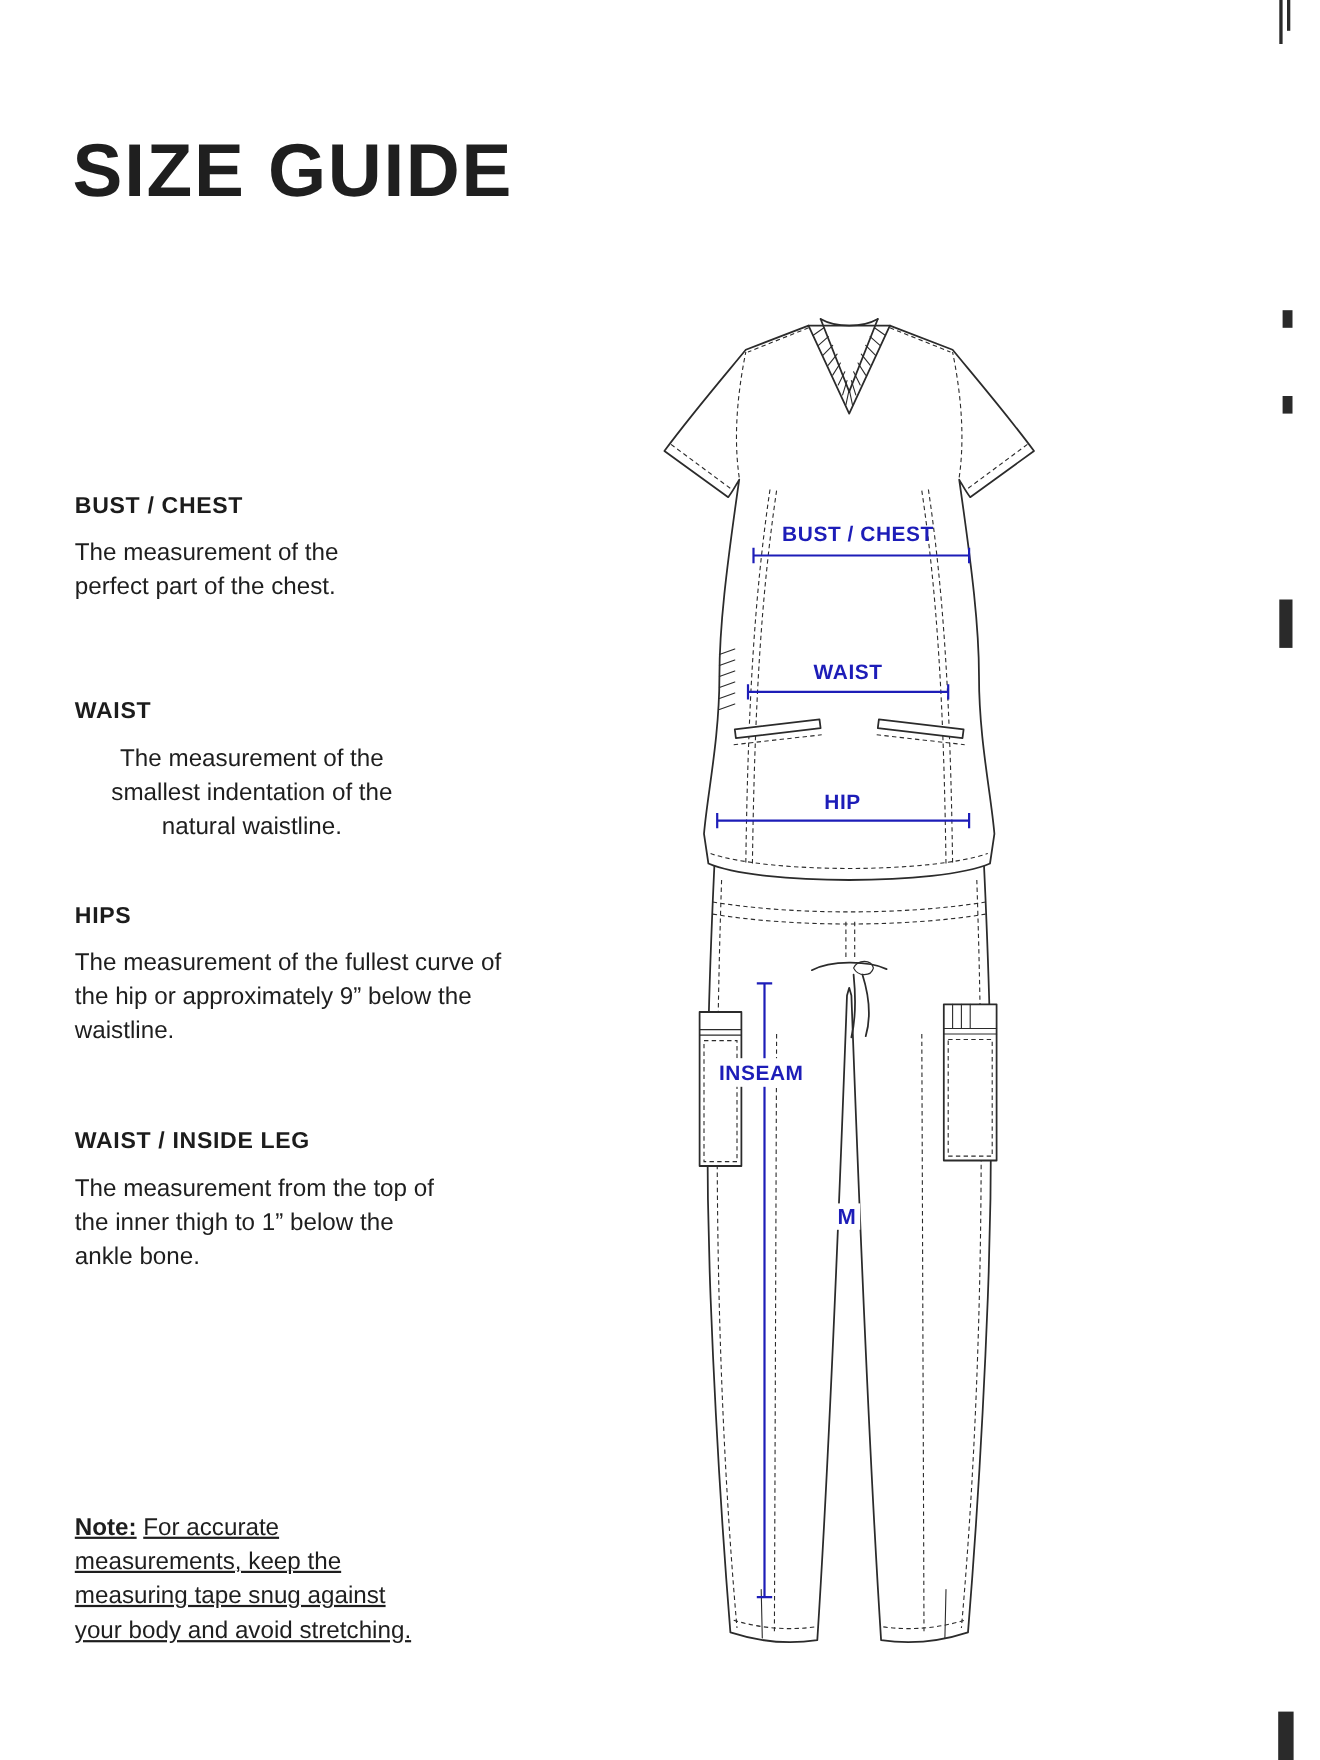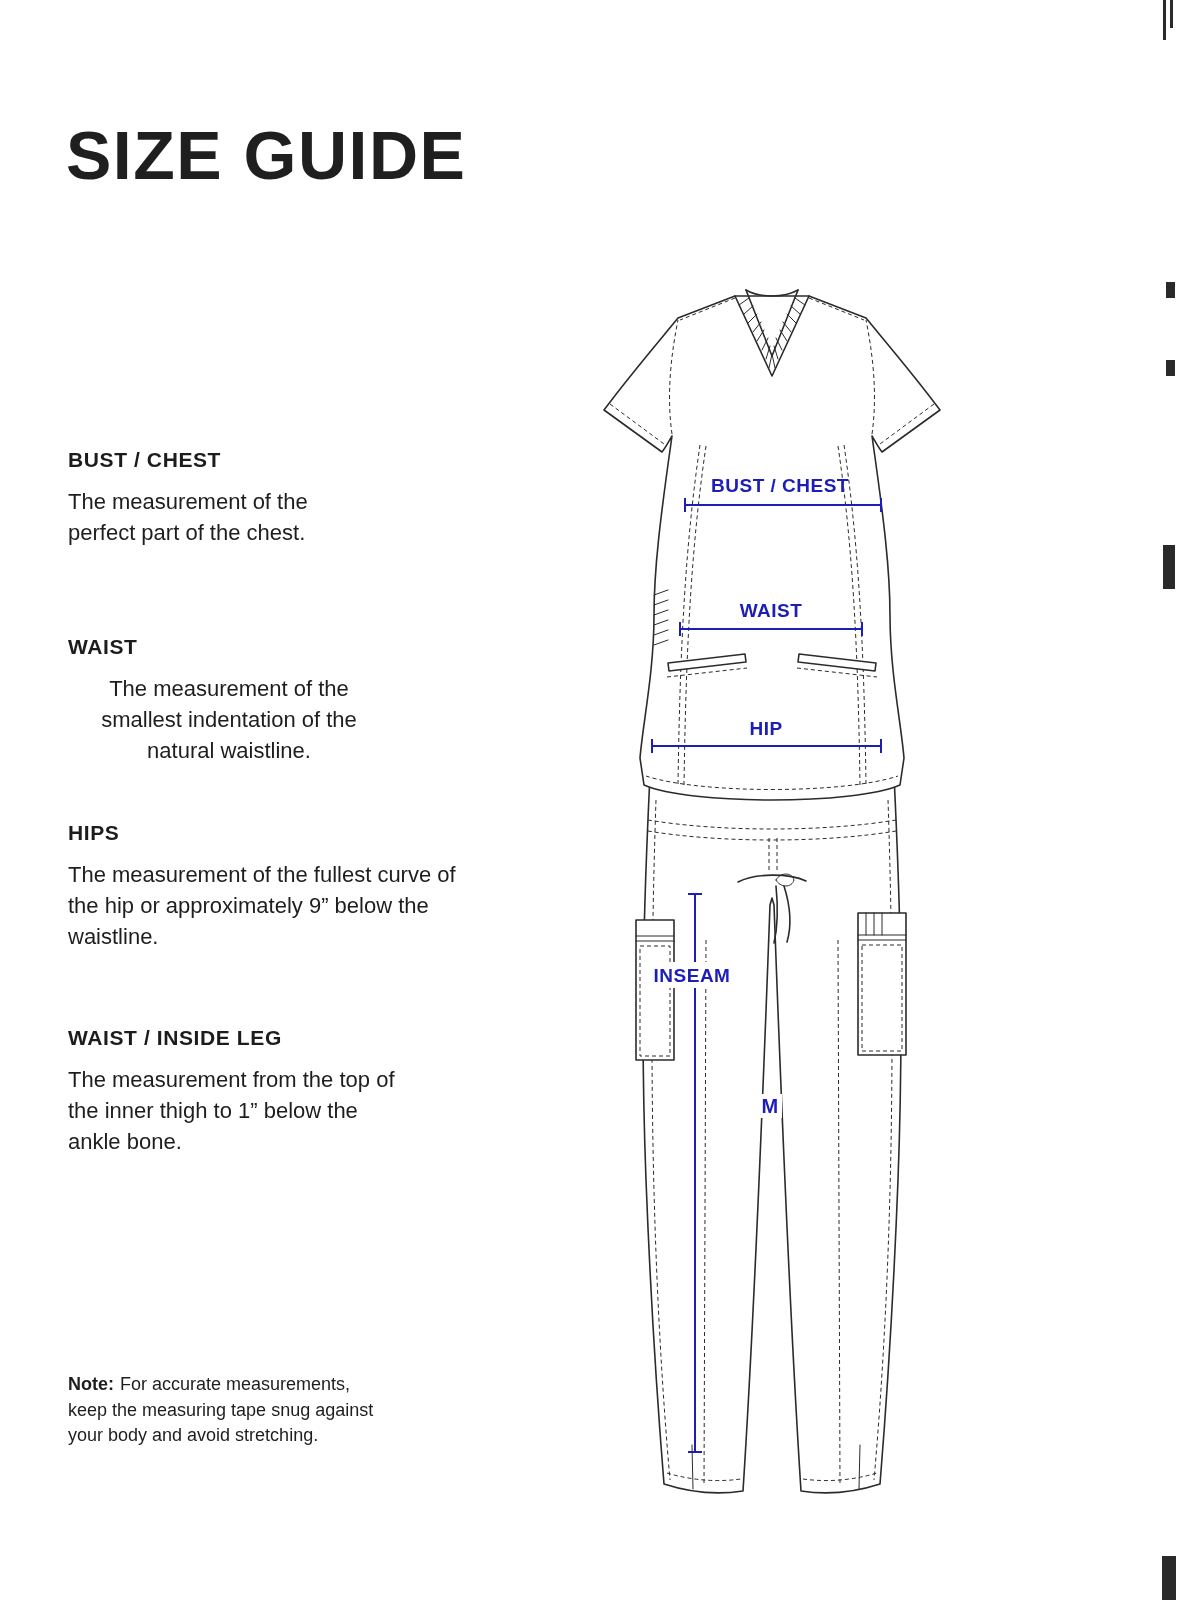--- a/index.html
+++ b/index.html
@@ -20,21 +20,21 @@
   .sec h3 {
     margin:0 0 14px 0; font-size:21px; font-weight:bold;
     letter-spacing:0.6px; color:#1c1c1c;
   }
   .sec p { margin:0; font-size:22px; line-height:1.42; }
   #sec0 { top:448px; } #sec0 p { width:292px; }
   #sec1 { top:635px; } #sec1 p { width:322px;text-align:center; }
   #sec2 { top:821px; } #sec2 p { width:388px; }
   #sec3 { top:1026px; } #sec3 p { width:342px; }
   .note { position:absolute; left:68px; top:1372px; width:322px;
-          font-size:18px; line-height:1.42; margin:0; }
+          font-size:22px; line-height:1.42; margin:0;text-decoration:underline; }
   .note strong { margin-right:6px; }
   .diagram { position:absolute; left:540px; top:280px; }
 
   
   .ink  { stroke:var(--ink); fill:none; stroke-width:1.6; stroke-linejoin:round; stroke-linecap:round; }
   .inkf { stroke:var(--ink); fill:#fff; stroke-width:1.6; stroke-linejoin:round; }
   .thin { stroke:var(--ink); fill:none; stroke-width:1; stroke-linecap:round; }
   .dash { stroke:var(--ink); fill:none; stroke-width:1; stroke-dasharray:4 3; }
   .ann  { stroke:var(--accent); stroke-width:2; fill:none; }
   .lbl  { fill:var(--accent); font-family:"Liberation Sans",sans-serif; font-weight:bold;

